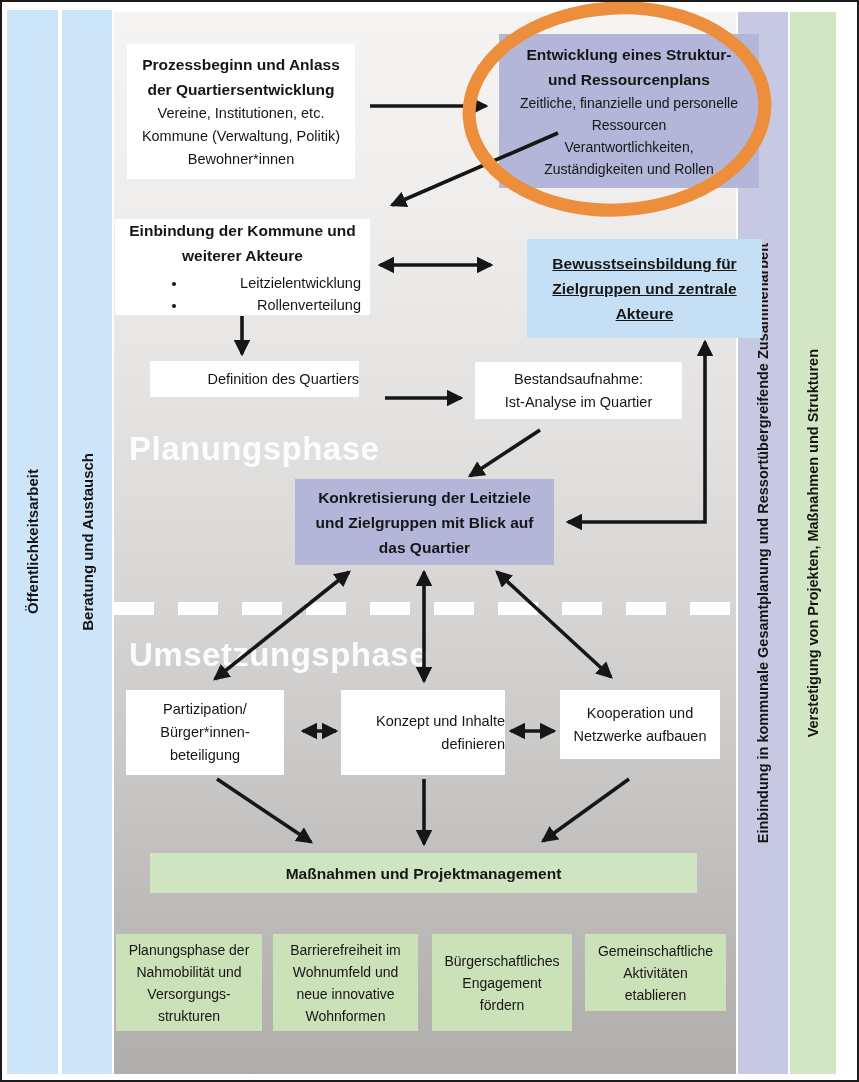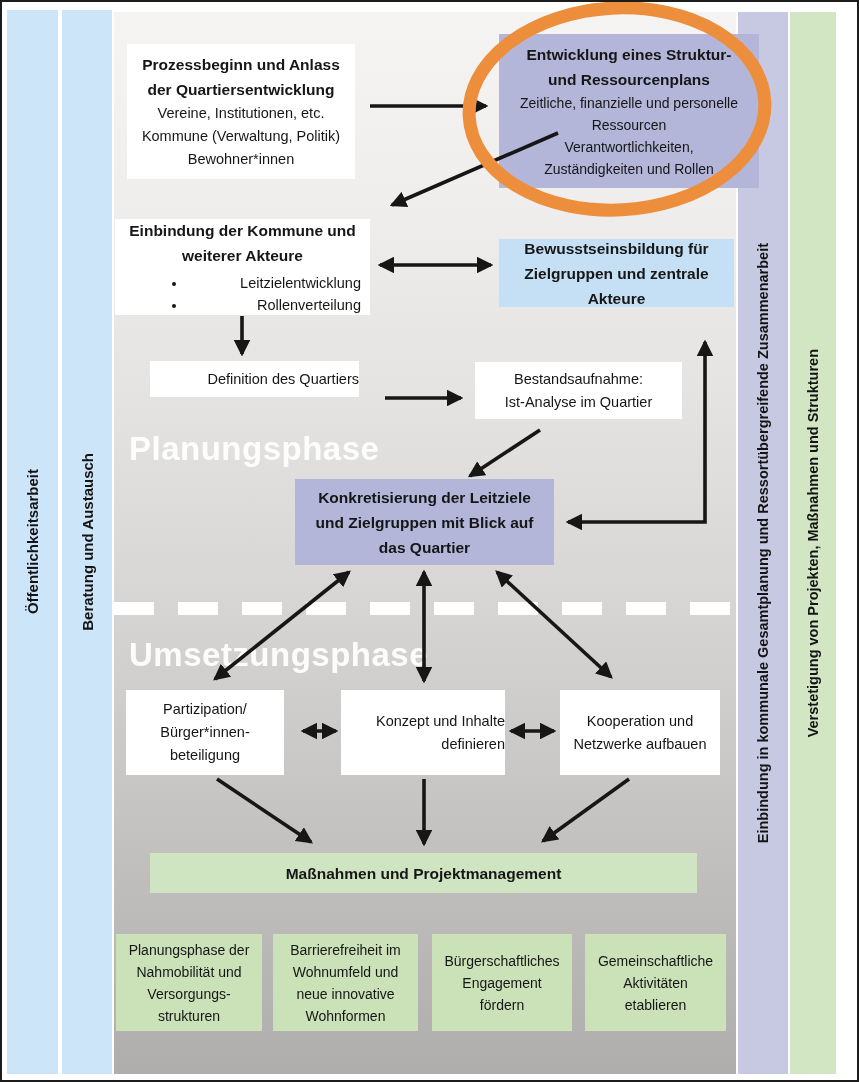--- a/index.html
+++ b/index.html
@@ -93,21 +93,21 @@
 
   <div class="box white-box" style="left:113px;top:217px;width:255px;height:96px;">
     <div class="title">Einbindung der Kommune und</div>
     <div class="title">weiterer Akteure</div>
     <ul>
       <li>Leitzielentwicklung</li>
       <li>Rollenverteilung</li>
     </ul>
   </div>
 
-  <div class="box blue-box bold-lines" style="left:497px;top:237px;width:235px;height:68px;">
+  <div class="box blue-box bold-lines" style="left:525px;top:237px;width:235px;height:99px;text-decoration:underline;">
     <div class="ln">Bewusstseinsbildung für</div>
     <div class="ln">Zielgruppen und zentrale</div>
     <div class="ln">Akteure</div>
   </div>
 
   <div class="box white-box" style="left:148px;top:359px;width:209px;height:36px;align-items:flex-end;">
     <div class="ln">Definition des Quartiers</div>
   </div>
 
   <div class="box white-box" style="left:473px;top:360px;width:207px;height:57px;">
@@ -125,21 +125,21 @@
     <div class="ln">Partizipation/</div>
     <div class="ln">Bürger*innen-</div>
     <div class="ln">beteiligung</div>
   </div>
 
   <div class="box white-box" style="left:339px;top:688px;width:164px;height:85px;align-items:flex-end;">
     <div class="ln">Konzept und Inhalte</div>
     <div class="ln">definieren</div>
   </div>
 
-  <div class="box white-box" style="left:558px;top:688px;width:160px;height:85px;">
+  <div class="box white-box" style="left:558px;top:688px;width:160px;height:69px;">
     <div class="ln">Kooperation und</div>
     <div class="ln">Netzwerke aufbauen</div>
   </div>
 
   <div class="box green-band" style="left:148px;top:851px;width:547px;height:40px;font-weight:bold;font-size:15.5px;">
     <div class="ln">Maßnahmen und Projektmanagement</div>
   </div>
 
   <div class="box green-box tight" style="left:114px;top:932px;width:146px;height:97px;">
     <div class="ln">Planungsphase der</div>
@@ -151,21 +151,21 @@
     <div class="ln">Barrierefreiheit im</div>
     <div class="ln">Wohnumfeld und</div>
     <div class="ln">neue innovative</div>
     <div class="ln">Wohnformen</div>
   </div>
   <div class="box green-box tight" style="left:430px;top:932px;width:140px;height:97px;">
     <div class="ln">Bürgerschaftliches</div>
     <div class="ln">Engagement</div>
     <div class="ln">fördern</div>
   </div>
-  <div class="box green-box tight" style="left:583px;top:932px;width:141px;height:97px;">
+  <div class="box green-box tight" style="left:583px;top:932px;width:141px;height:77px;">
     <div class="ln">Gemeinschaftliche</div>
     <div class="ln">Aktivitäten</div>
     <div class="ln">etablieren</div>
   </div>
 
   <svg class="arrow-layer" viewBox="0 0 859 1082">
     <defs>
       <marker id="ah" viewBox="0 0 10 10" refX="8.5" refY="5" markerWidth="4.6" markerHeight="4.6" orient="auto-start-reverse">
         <path d="M0 0 L10 5 L0 10 z" fill="#161616"></path>
       </marker>

